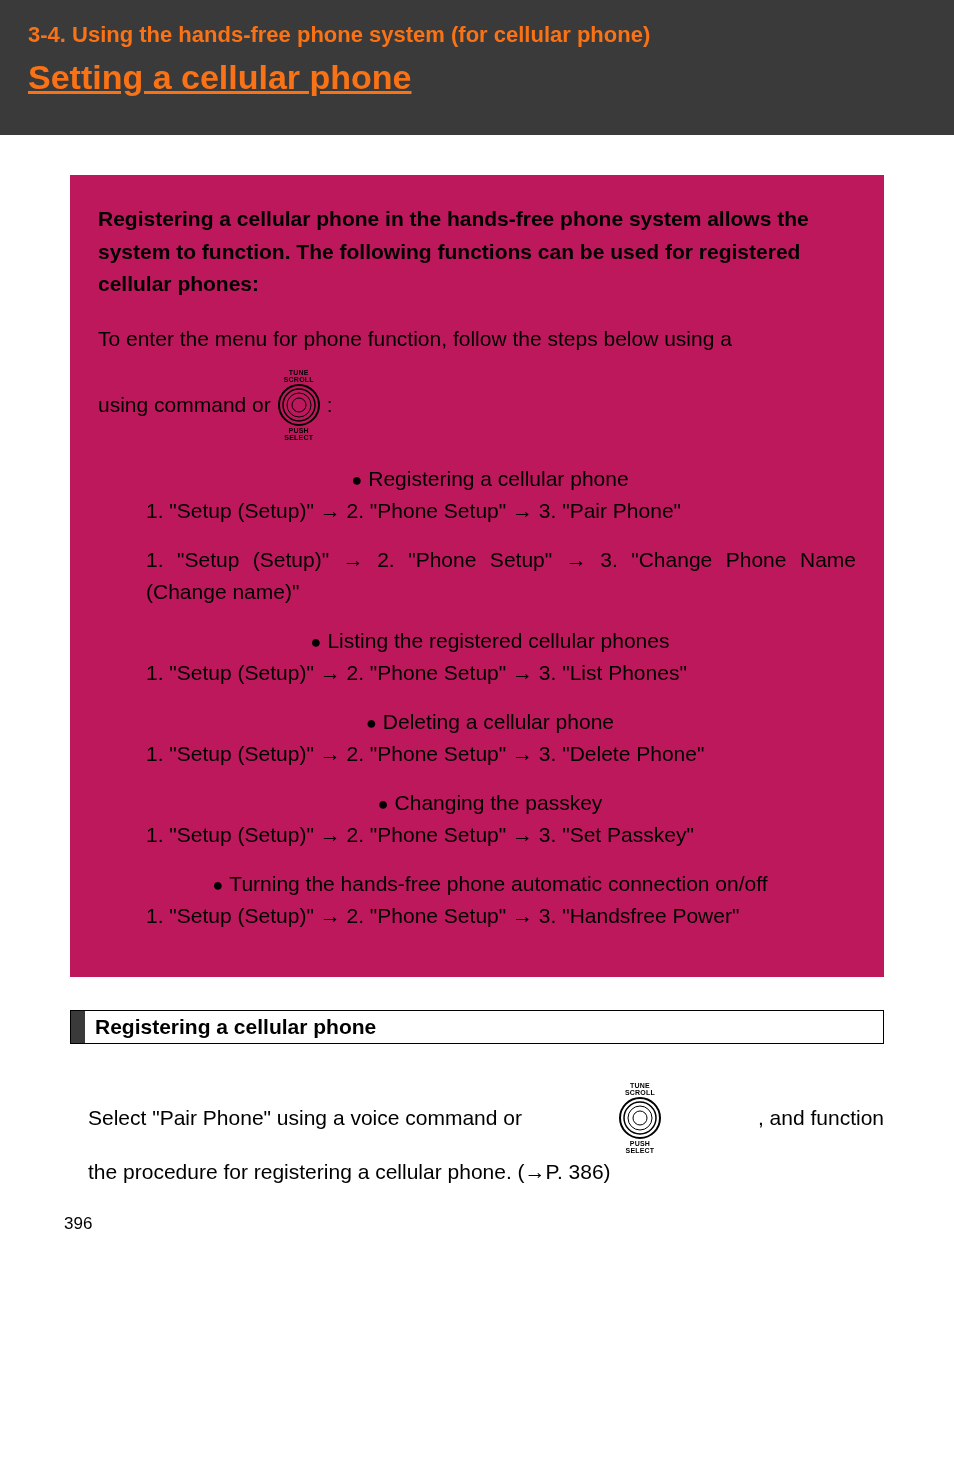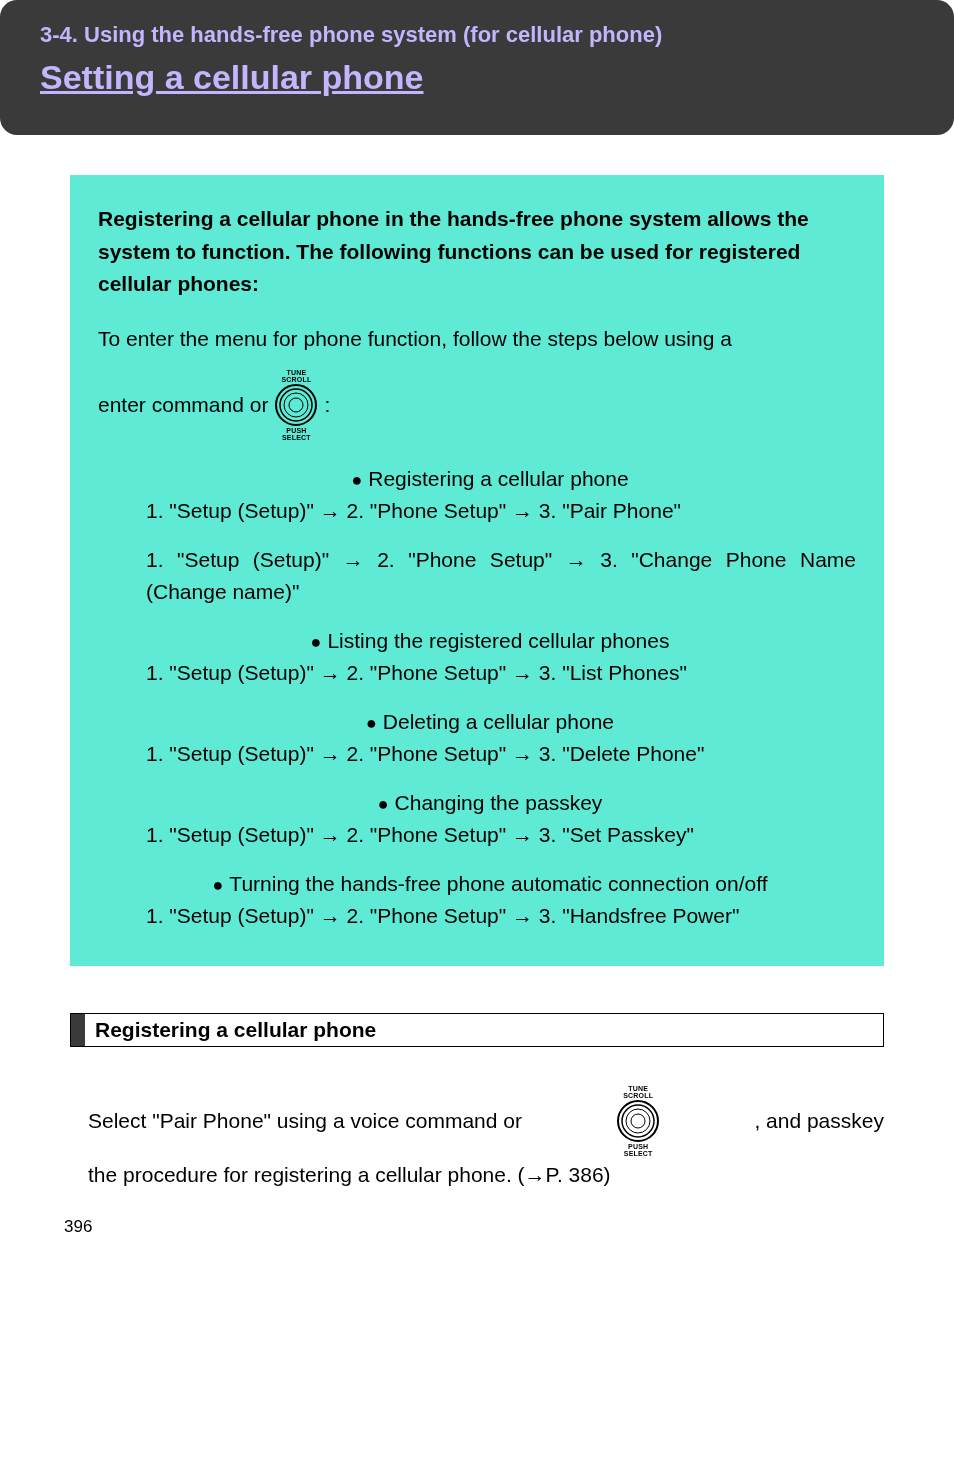--- a/index.html
+++ b/index.html
@@ -4,41 +4,40 @@
   <style>
     * { margin: 0; padding: 0; box-sizing: border-box; }
     body {
       width: 954px;
       font-family: Arial, Helvetica, sans-serif;
       background: #fff;
       color: #000;
     }
     .header {
       background: #3a3a3a;
-      color: #c4b5fd;
-      padding: 22px 40px 38px 40px;
-      border-radius: 17px;
+      color: #f97316;
+      padding: 22px 40px 38px 28px;
     }
     .header-small {
       font-size: 22px;
       font-weight: bold;
       margin-bottom: 10px;
     }
     .header-large {
       font-size: 34px;
       font-weight: bold;
       text-decoration: underline;
     }
     .main {
       padding: 40px 70px 20px 70px;
     }
     .gray-box {
-      background: #5eead4;
-      padding: 28px 28px 17px 28px;
-      margin-bottom: 47px;
+      background: #be185d;
+      padding: 28px 28px 28px 28px;
+      margin-bottom: 33px;
     }
     .intro {
       font-size: 21px;
       font-weight: bold;
       line-height: 1.55;
       margin-bottom: 22px;
     }
     .section-label {
       font-size: 22px;
       font-weight: bold;
@@ -143,21 +142,21 @@
 </div>
 
 <div class="main">
   <div class="gray-box">
     <div class="intro">Registering a cellular phone in the hands-free phone system allows the system to function. The following functions can be used for registered cellular phones:</div>
 
 
     <div class="para">To enter the menu for phone function, follow the steps below using a</div>
 
     <div class="voice-line">
-      <span>enter command or </span>
+      <span>using command or </span>
       <span class="knob">
         <span class="knob-top" style="white-space:pre; text-align:center;">TUNE
 SCROLL</span>
         <svg class="knob-svg" width="44" height="44" viewBox="0 0 44 44">
           <circle cx="22" cy="22" r="20" fill="none" stroke="#000" stroke-width="2"></circle>
           <circle cx="22" cy="22" r="16" fill="none" stroke="#000" stroke-width="1.5"></circle>
           <circle cx="22" cy="22" r="12" fill="none" stroke="#000" stroke-width="1"></circle>
           <circle cx="22" cy="22" r="7" fill="none" stroke="#000" stroke-width="1"></circle>
         </svg>
         <span class="knob-bot" style="white-space:pre; text-align:center;">PUSH
@@ -206,19 +205,19 @@
 SCROLL</span>
         <svg class="knob-svg" width="44" height="44" viewBox="0 0 44 44">
           <circle cx="22" cy="22" r="20" fill="none" stroke="#000" stroke-width="2"></circle>
           <circle cx="22" cy="22" r="16" fill="none" stroke="#000" stroke-width="1.5"></circle>
           <circle cx="22" cy="22" r="12" fill="none" stroke="#000" stroke-width="1"></circle>
           <circle cx="22" cy="22" r="7" fill="none" stroke="#000" stroke-width="1"></circle>
         </svg>
         <span class="knob-bot" style="white-space:pre; text-align:center;">PUSH
 SELECT</span>
       </span>
-      <span class="txt"> , and passkey</span>
+      <span class="txt"> , and function</span>
     </div>
     <div>the procedure for registering a cellular phone. (→P. 386)</div>
   </div>
 </div>
 
 <div class="pagenum">396</div>
 
 </body></html>

